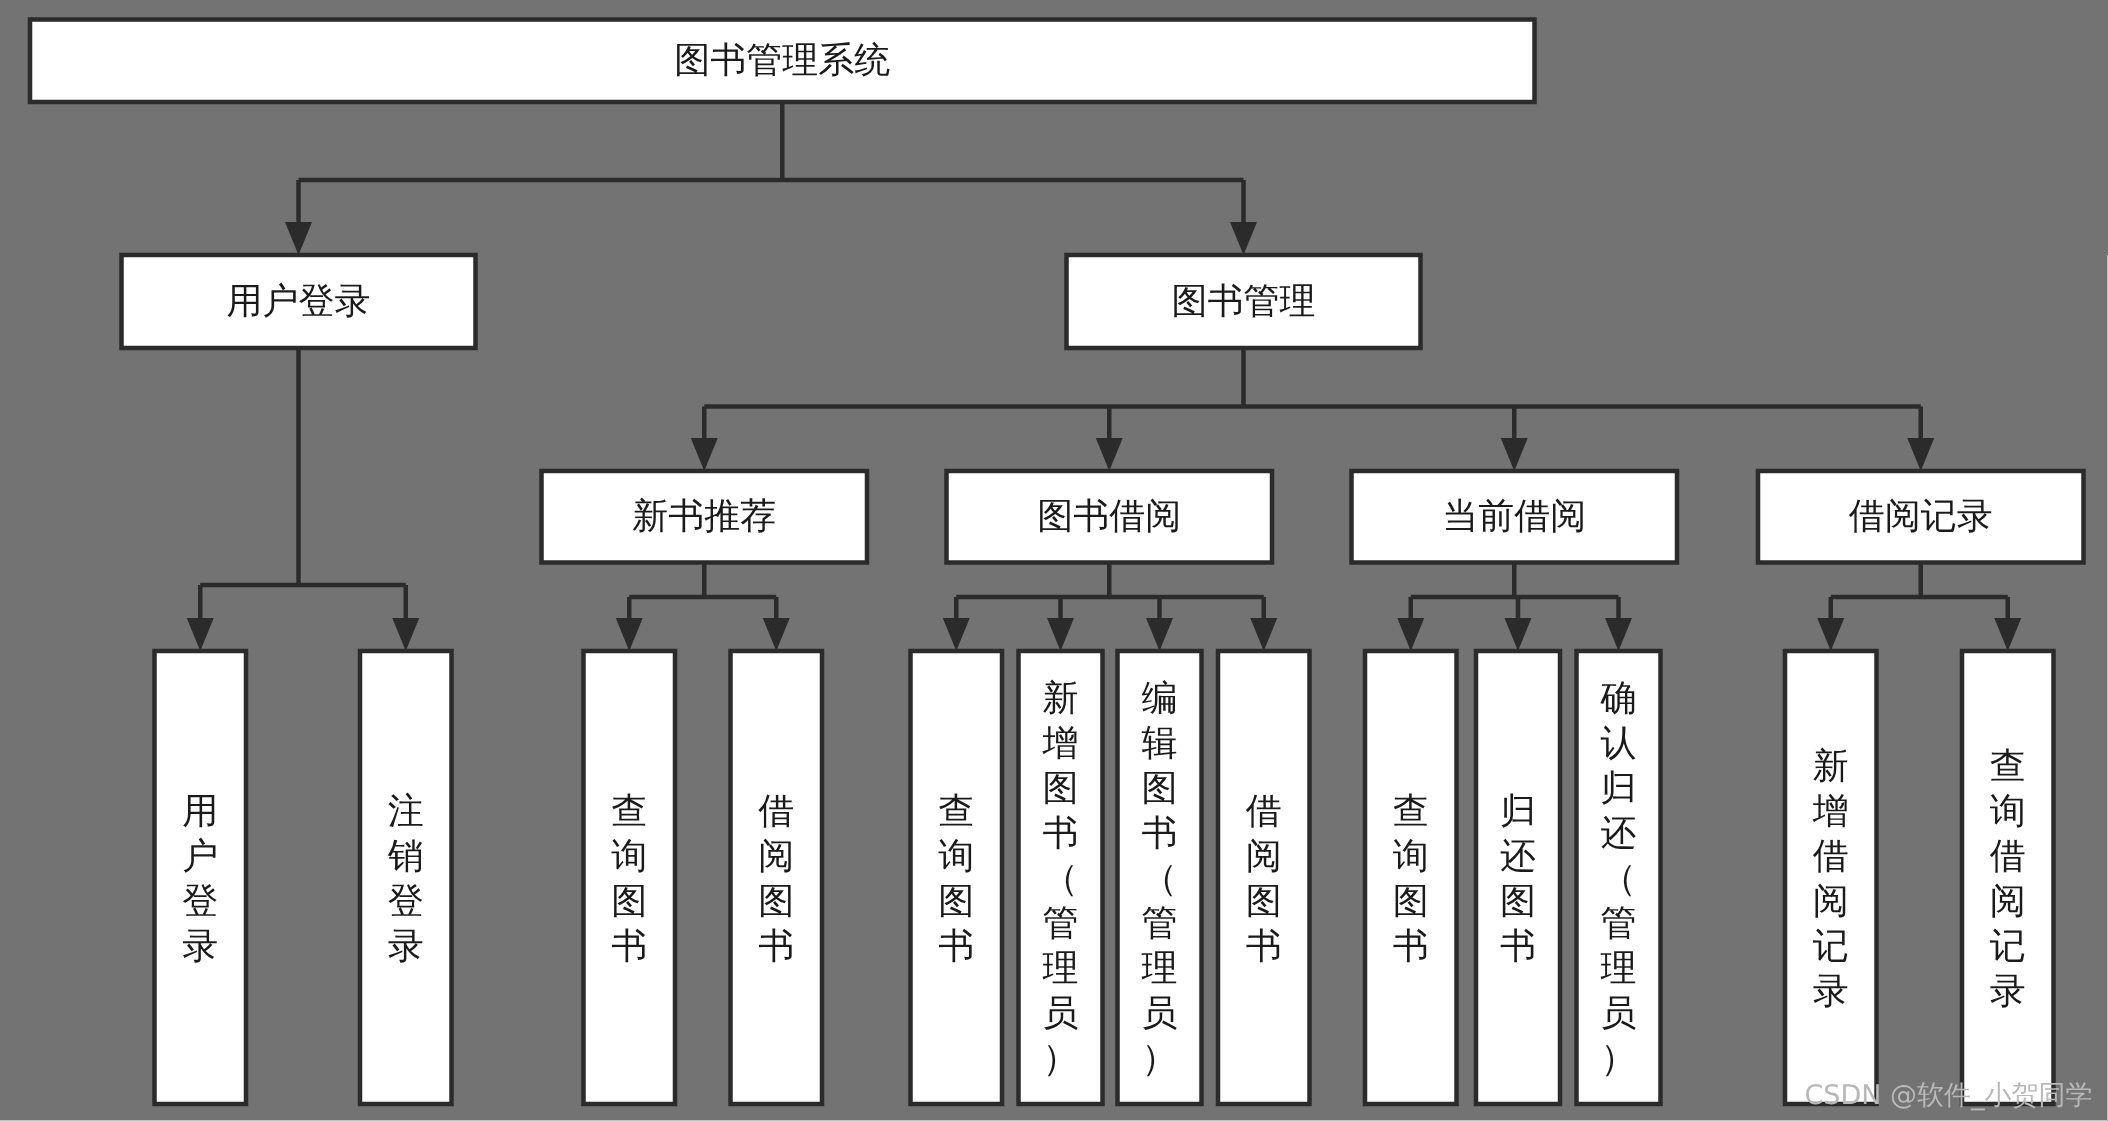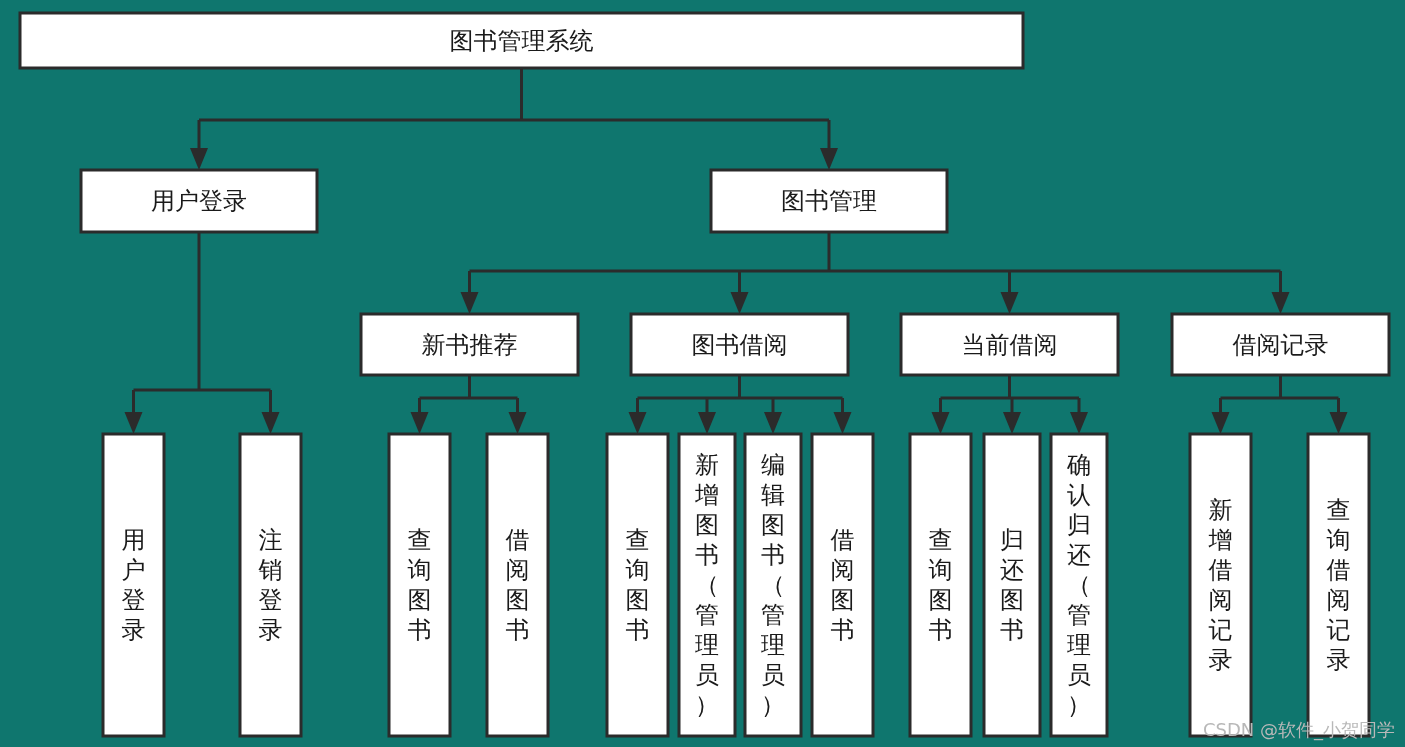--- a/index.html
+++ b/index.html
@@ -8,21 +8,21 @@
     padding: 0;
     background: #ffffff;
   }
   body {
     font-family: "DejaVu Sans", "Liberation Sans", sans-serif;
   }
   #diagram-root {
     position: relative;
     width: 1405px;
     height: 747px;
-    background: #0f766e;
+    background: #737373;
     overflow: hidden;
   }
   svg.diagram-canvas {
     position: absolute;
     left: 0;
     top: 0;
     width: 1405px;
     height: 747px;
     display: block;
   }

